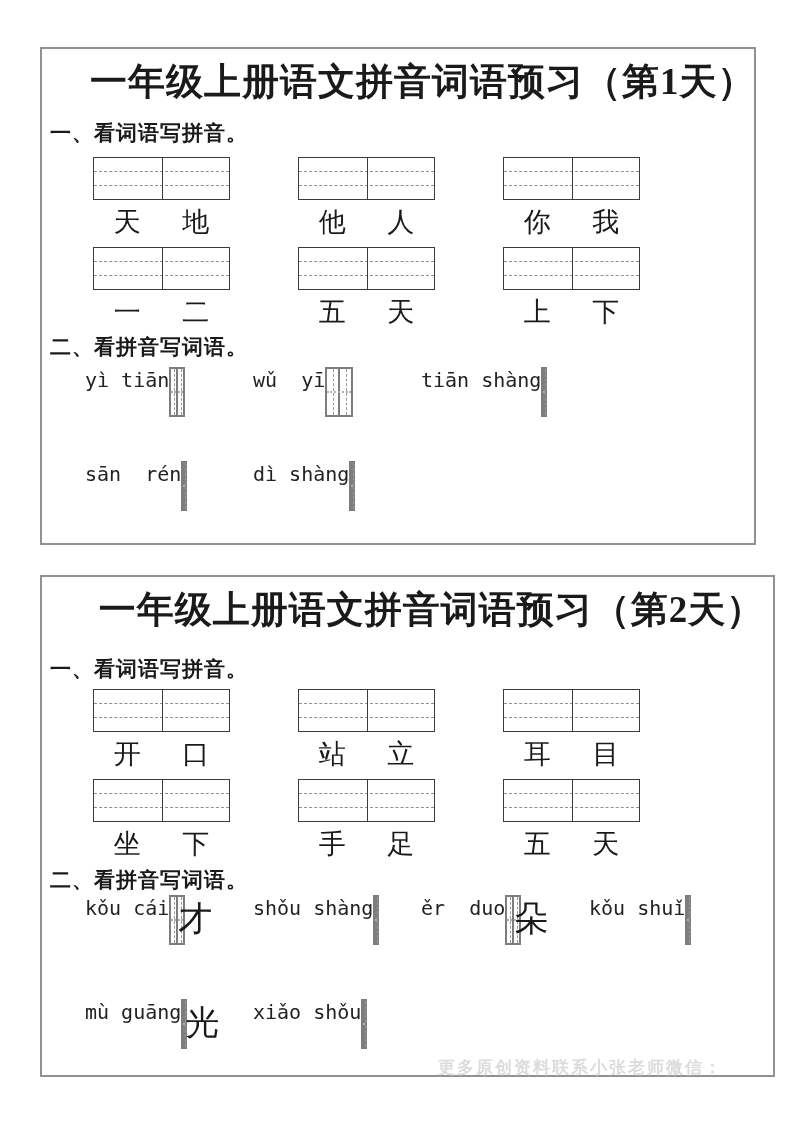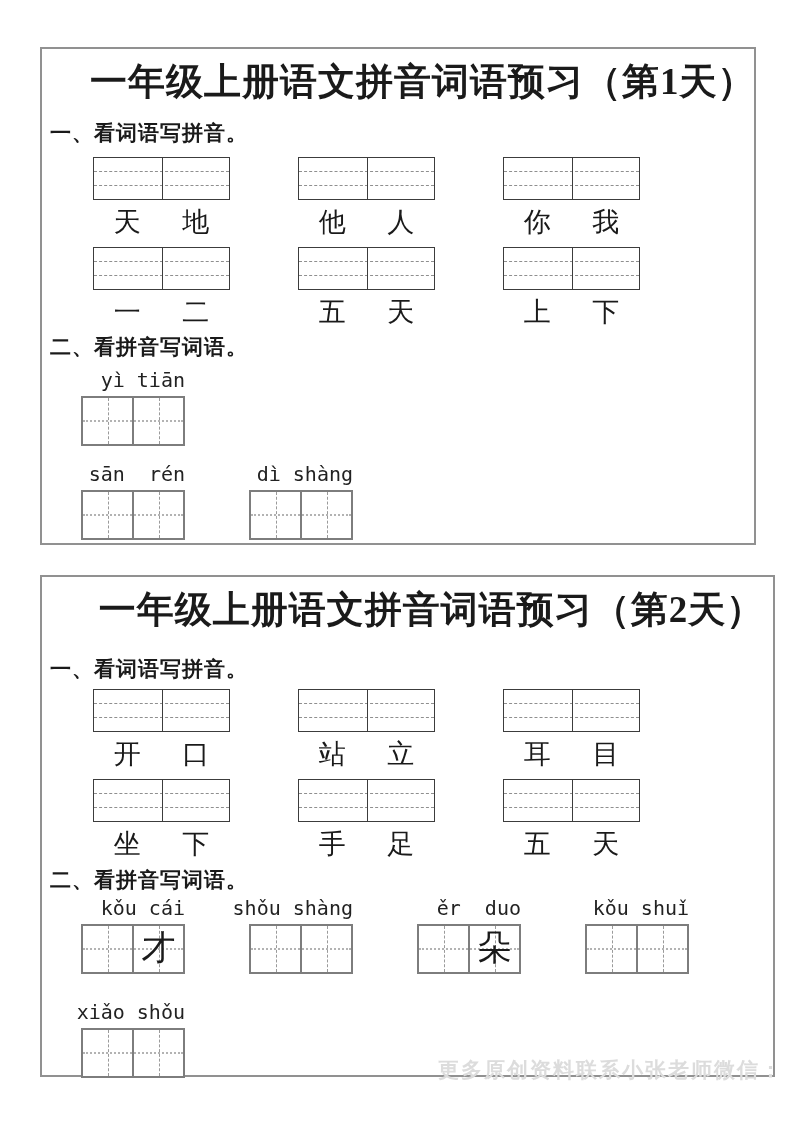--- a/index.html
+++ b/index.html
@@ -26,36 +26,36 @@
   
   .wg{width:137px;display:flex;flex-direction:column;}
   .flg{position:relative;width:137px;height:43px;border:1px solid #3c3c3c;background:#fff;box-sizing:border-box;}
   .flg .dash{position:absolute;left:0;right:0;height:0;border-top:1px dashed #8f8f8f;}
   .flg .d1{top:13px;}
   .flg .d2{top:27px;}
   .flg .vdiv{position:absolute;top:0;bottom:0;left:50%;width:0;border-left:1px solid #3c3c3c;}
   .chars{display:flex;margin-top:6px;font-size:27px;line-height:1.2;}
   .chars span{flex:1;text-align:center;}
   
-  .tg{width:100px;display:flex;flex-direction:column;align-items:flex-end;}
+  .tg{width:100px;display:flex;align-items:flex-start;}
   .py{
     font-family:"DejaVu Sans Mono","Liberation Mono",monospace;
     font-size:20px;line-height:26px;white-space:pre;color:#222;margin-bottom:3px;
   }
   .tzg{position:relative;display:flex;width:100px;height:46px;border:2px solid #7d7d7d;background:#fff;box-sizing:content-box;}
   .tzg .cell{position:relative;flex:1;}
   .tzg .c2{border-left:2px solid #7d7d7d;}
   .tzg .vdash{position:absolute;top:0;bottom:0;left:50%;width:0;border-left:1px dashed #9a9a9a;}
   .tzg .hdash{position:absolute;left:0;right:0;top:50%;margin-top:-1px;height:0;border-top:2px dotted #b3b3b3;}
   .fill{
     position:absolute;left:0;width:100%;top:50%;transform:translateY(-52%);
     text-align:center;font-size:34px;line-height:1;z-index:2;
   }
   .watermark{
-    position:absolute;left:438px;top:1056px;font-size:21px;font-weight:bold;
+    position:absolute;left:438px;top:1056px;font-size:17px;font-weight:bold;
     color:#dcdcdc;letter-spacing:2px;white-space:nowrap;z-index:3;
   }
 </style>
 </head>
 <body>
 
 <div class="page" id="page1">
   <div class="title">一年级上册语文拼音词语预习（第1天）</div>
   <div class="sec-header" style="top:70px">一、看词语写拼音。</div>
 
@@ -141,20 +141,48 @@
             <i class="vdash"></i>
             <span class="fill"></span>
           </div>
         <div class="cell c2">
             <i class="vdash"></i>
             <span class="fill"></span>
           </div>
         <i class="hdash"></i>
       </div>
     </div>
+    <div class="tg">
+      <div class="py">wǔ  yī</div>
+      <div class="tzg">
+        <div class="cell">
+            <i class="vdash"></i>
+            <span class="fill"></span>
+          </div>
+        <div class="cell c2">
+            <i class="vdash"></i>
+            <span class="fill"></span>
+          </div>
+        <i class="hdash"></i>
+      </div>
+    </div>
+    <div class="tg">
+      <div class="py">tiān shàng</div>
+      <div class="tzg">
+        <div class="cell">
+            <i class="vdash"></i>
+            <span class="fill"></span>
+          </div>
+        <div class="cell c2">
+            <i class="vdash"></i>
+            <span class="fill"></span>
+          </div>
+        <i class="hdash"></i>
+      </div>
+    </div>
   </div>
 
   <div class="row s2row" style="top:412px">
     <div class="tg">
       <div class="py">sān  rén</div>
       <div class="tzg">
         <div class="cell">
             <i class="vdash"></i>
             <span class="fill"></span>
           </div>
@@ -314,20 +342,34 @@
             <i class="vdash"></i>
             <span class="fill"></span>
           </div>
         <i class="hdash"></i>
       </div>
     </div>
   </div>
 
   <div class="row s2row" style="top:422px">
     <div class="tg">
+      <div class="py">mù guāng</div>
+      <div class="tzg">
+        <div class="cell">
+            <i class="vdash"></i>
+            <span class="fill"></span>
+          </div>
+        <div class="cell c2">
+            <i class="vdash"></i>
+            <span class="fill">光</span>
+          </div>
+        <i class="hdash"></i>
+      </div>
+    </div>
+    <div class="tg">
       <div class="py">xiǎo shǒu</div>
       <div class="tzg">
         <div class="cell">
             <i class="vdash"></i>
             <span class="fill"></span>
           </div>
         <div class="cell c2">
             <i class="vdash"></i>
             <span class="fill"></span>
           </div>

